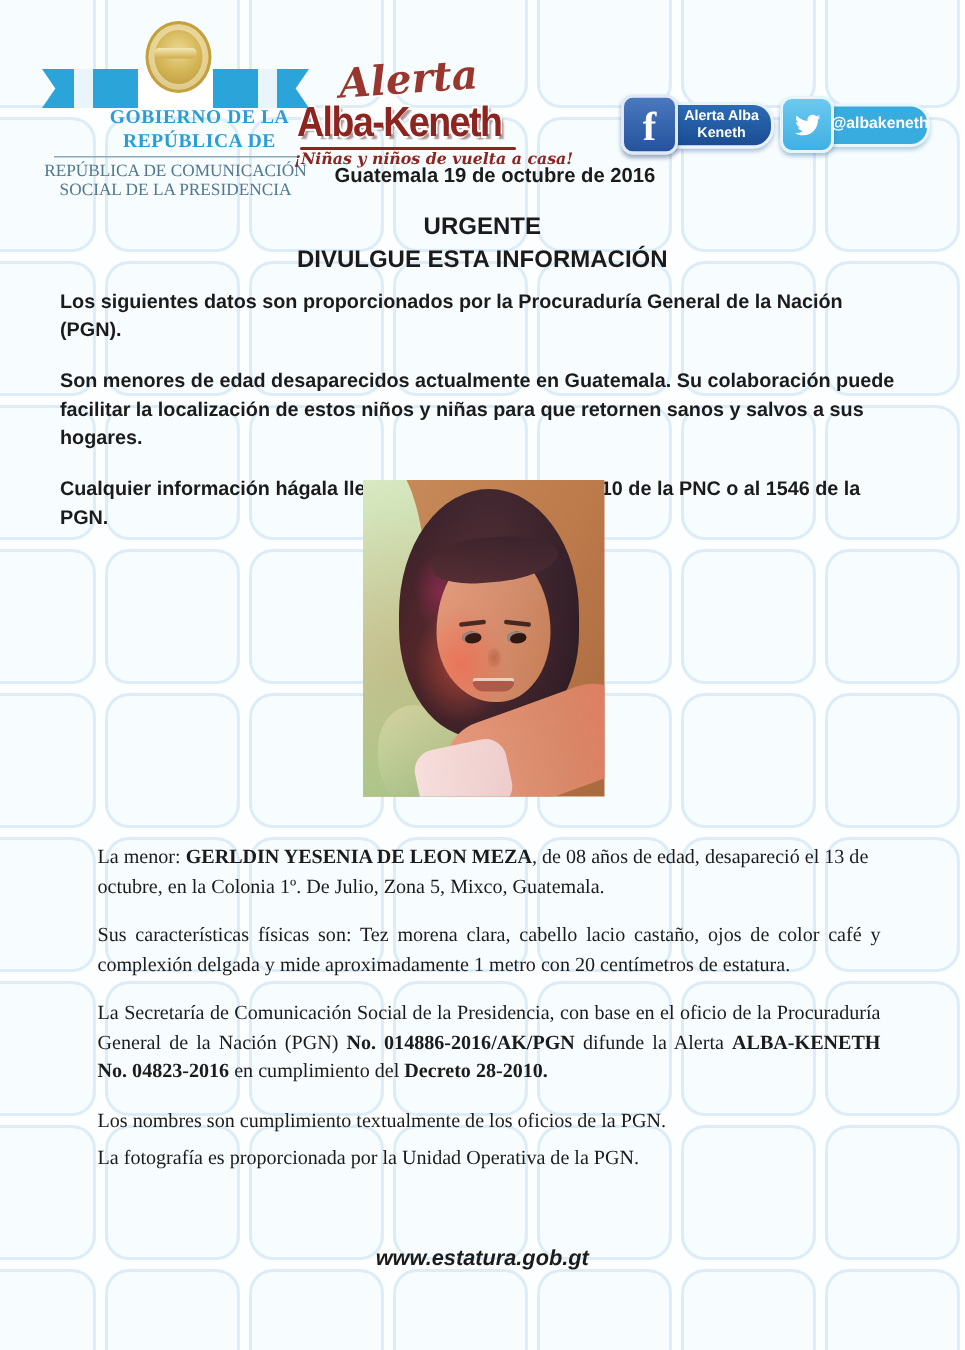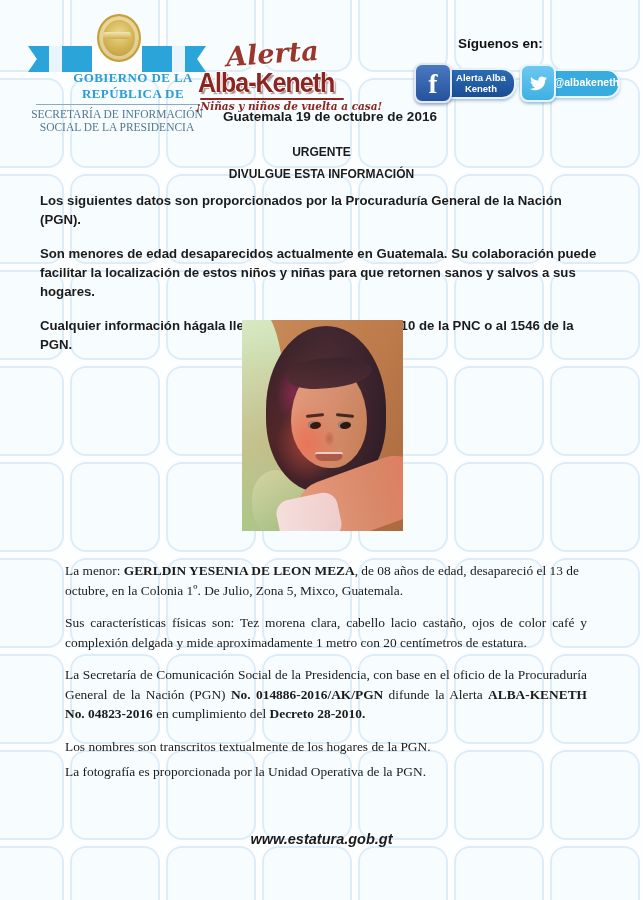--- a/index.html
+++ b/index.html
@@ -117,21 +117,21 @@
     box-shadow:0 2px 3px rgba(30,100,150,.4);
     display:flex;align-items:center;justify-content:center;
   }
   .btn-tw-label{
     position:absolute;left:32px;top:5px;width:60px;
     color:#fff;font-size:10.5px;font-weight:bold;text-align:center;white-space:nowrap;
   }
 
   
   .date-line{position:absolute;left:0;top:109px;width:660px;text-align:center;font-size:13.5px;font-weight:bold;}
-  .alert-title{position:absolute;left:0;top:141px;width:643px;text-align:center;font-size:12px;font-weight:bold;line-height:22px;}
+  .alert-title{position:absolute;left:0;top:141px;width:643px;text-align:center;font-size:16px;font-weight:bold;line-height:22px;}
 
   
   .intro{position:absolute;left:40px;top:191px;width:562px;font-size:13.2px;font-weight:bold;line-height:19px;}
   .intro p{margin:0 0 15px 0;}
 
   
   .photo{
     position:absolute;left:242px;top:320px;width:161px;height:211px;
     background:linear-gradient(120deg,#c98d5c 0%,#bd7a4b 55%,#a96a3e 100%);
     overflow:hidden;
@@ -278,34 +278,33 @@
     </div>
 
   <div class="content">
 
     <div class="gov-logo">
       <div class="gov-emblem"></div>
       <div class="gov-flag"></div>
       <div class="gov-caption">GOBIERNO DE LA REPÚBLICA DE</div>
       <div class="gov-rule"></div>
       <div class="gov-secretaria">
-        <div>SECRETARÍA DE INFORMACIÓN</div>
+        <div>REPÚBLICA DE COMUNICACIÓN</div>
         <div>SOCIAL DE LA PRESIDENCIA</div>
       </div>
     </div>
 
     <div class="alba-logo">
       <div class="alba-word1">Alerta</div>
       <div class="alba-word2">Alba-Keneth</div>
       <div class="alba-rule"></div>
       <div class="alba-tagline">¡Niñas y niños de vuelta a casa!</div>
     </div>
 
     <div class="social">
-      <div class="social-title">Síguenos en:</div>
       <div class="social-buttons">
         <div class="btn-fb">
           <div class="btn-fb-icon">f</div>
           <div class="btn-fb-label">
             <div>Alerta Alba</div>
             <div>Keneth</div>
           </div>
         </div>
         <div class="btn-tw">
           <div class="btn-tw-icon">
@@ -347,21 +346,21 @@
       <div class="ph-arm"></div>
       <div class="ph-cloth"></div>
       <div class="ph-grain"></div>
     </div>
 
     <div class="details">
       <p><span>La menor: </span><b>GERLDIN YESENIA DE LEON MEZA</b><span>, de 08 años de edad, desapareció el 13 de octubre, en la Colonia 1º. De Julio, Zona 5, Mixco, Guatemala.</span></p>
       <p class="just">Sus características físicas son: Tez morena clara, cabello lacio castaño, ojos de color café y complexión delgada y mide aproximadamente 1 metro con 20 centímetros de estatura.</p>
       <p class="just"><span>La Secretaría de Comunicación Social de la Presidencia, con base en el oficio de la Procuraduría General de la Nación (PGN) </span><b>No. 014886-2016/AK/PGN</b><span> difunde la Alerta </span><b>ALBA-KENETH No. 04823-2016</b><span> en cumplimiento del </span><b>Decreto 28-2010.</b></p>
       <div class="notes">
-        <p>Los nombres son transcritos textualmente de los hogares de la PGN.</p>
+        <p>Los nombres son cumplimiento textualmente de los oficios de la PGN.</p>
         <p>La fotografía es proporcionada por la Unidad Operativa de la PGN.</p>
       </div>
     </div>
 
     <div class="footer-url">www.estatura.gob.gt</div>
 
   </div>
 </div>
 
 </body></html>

